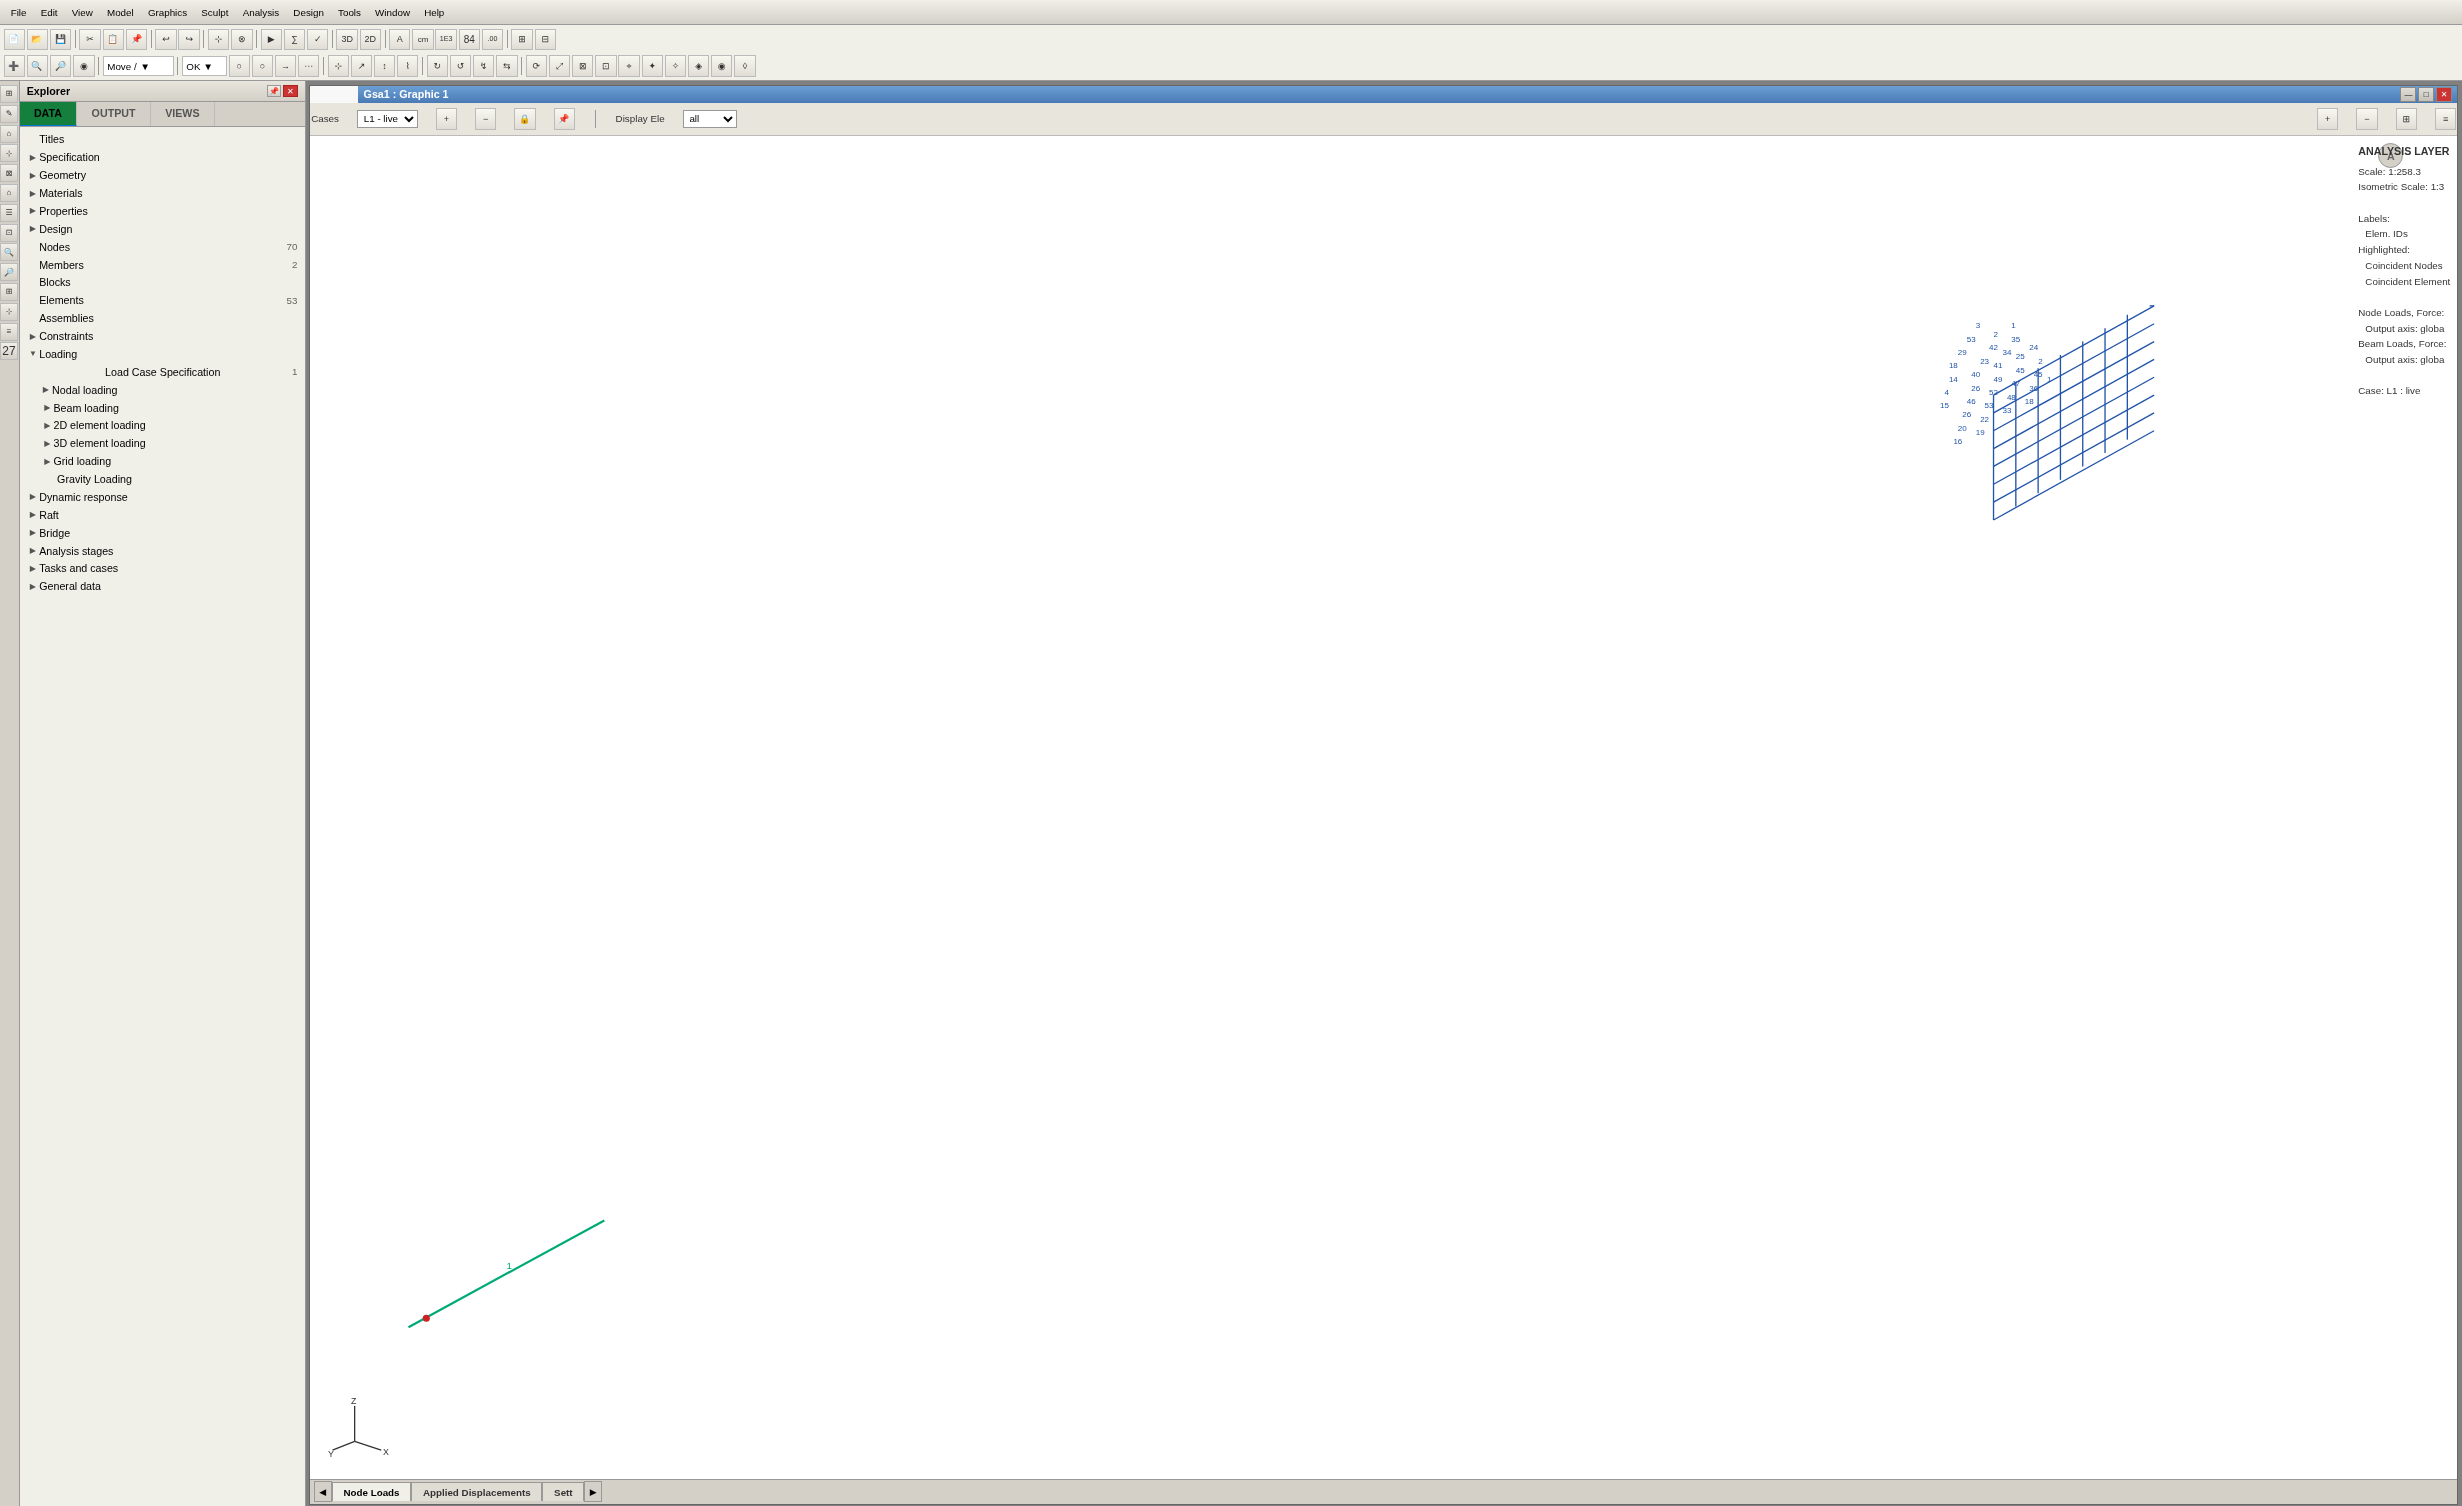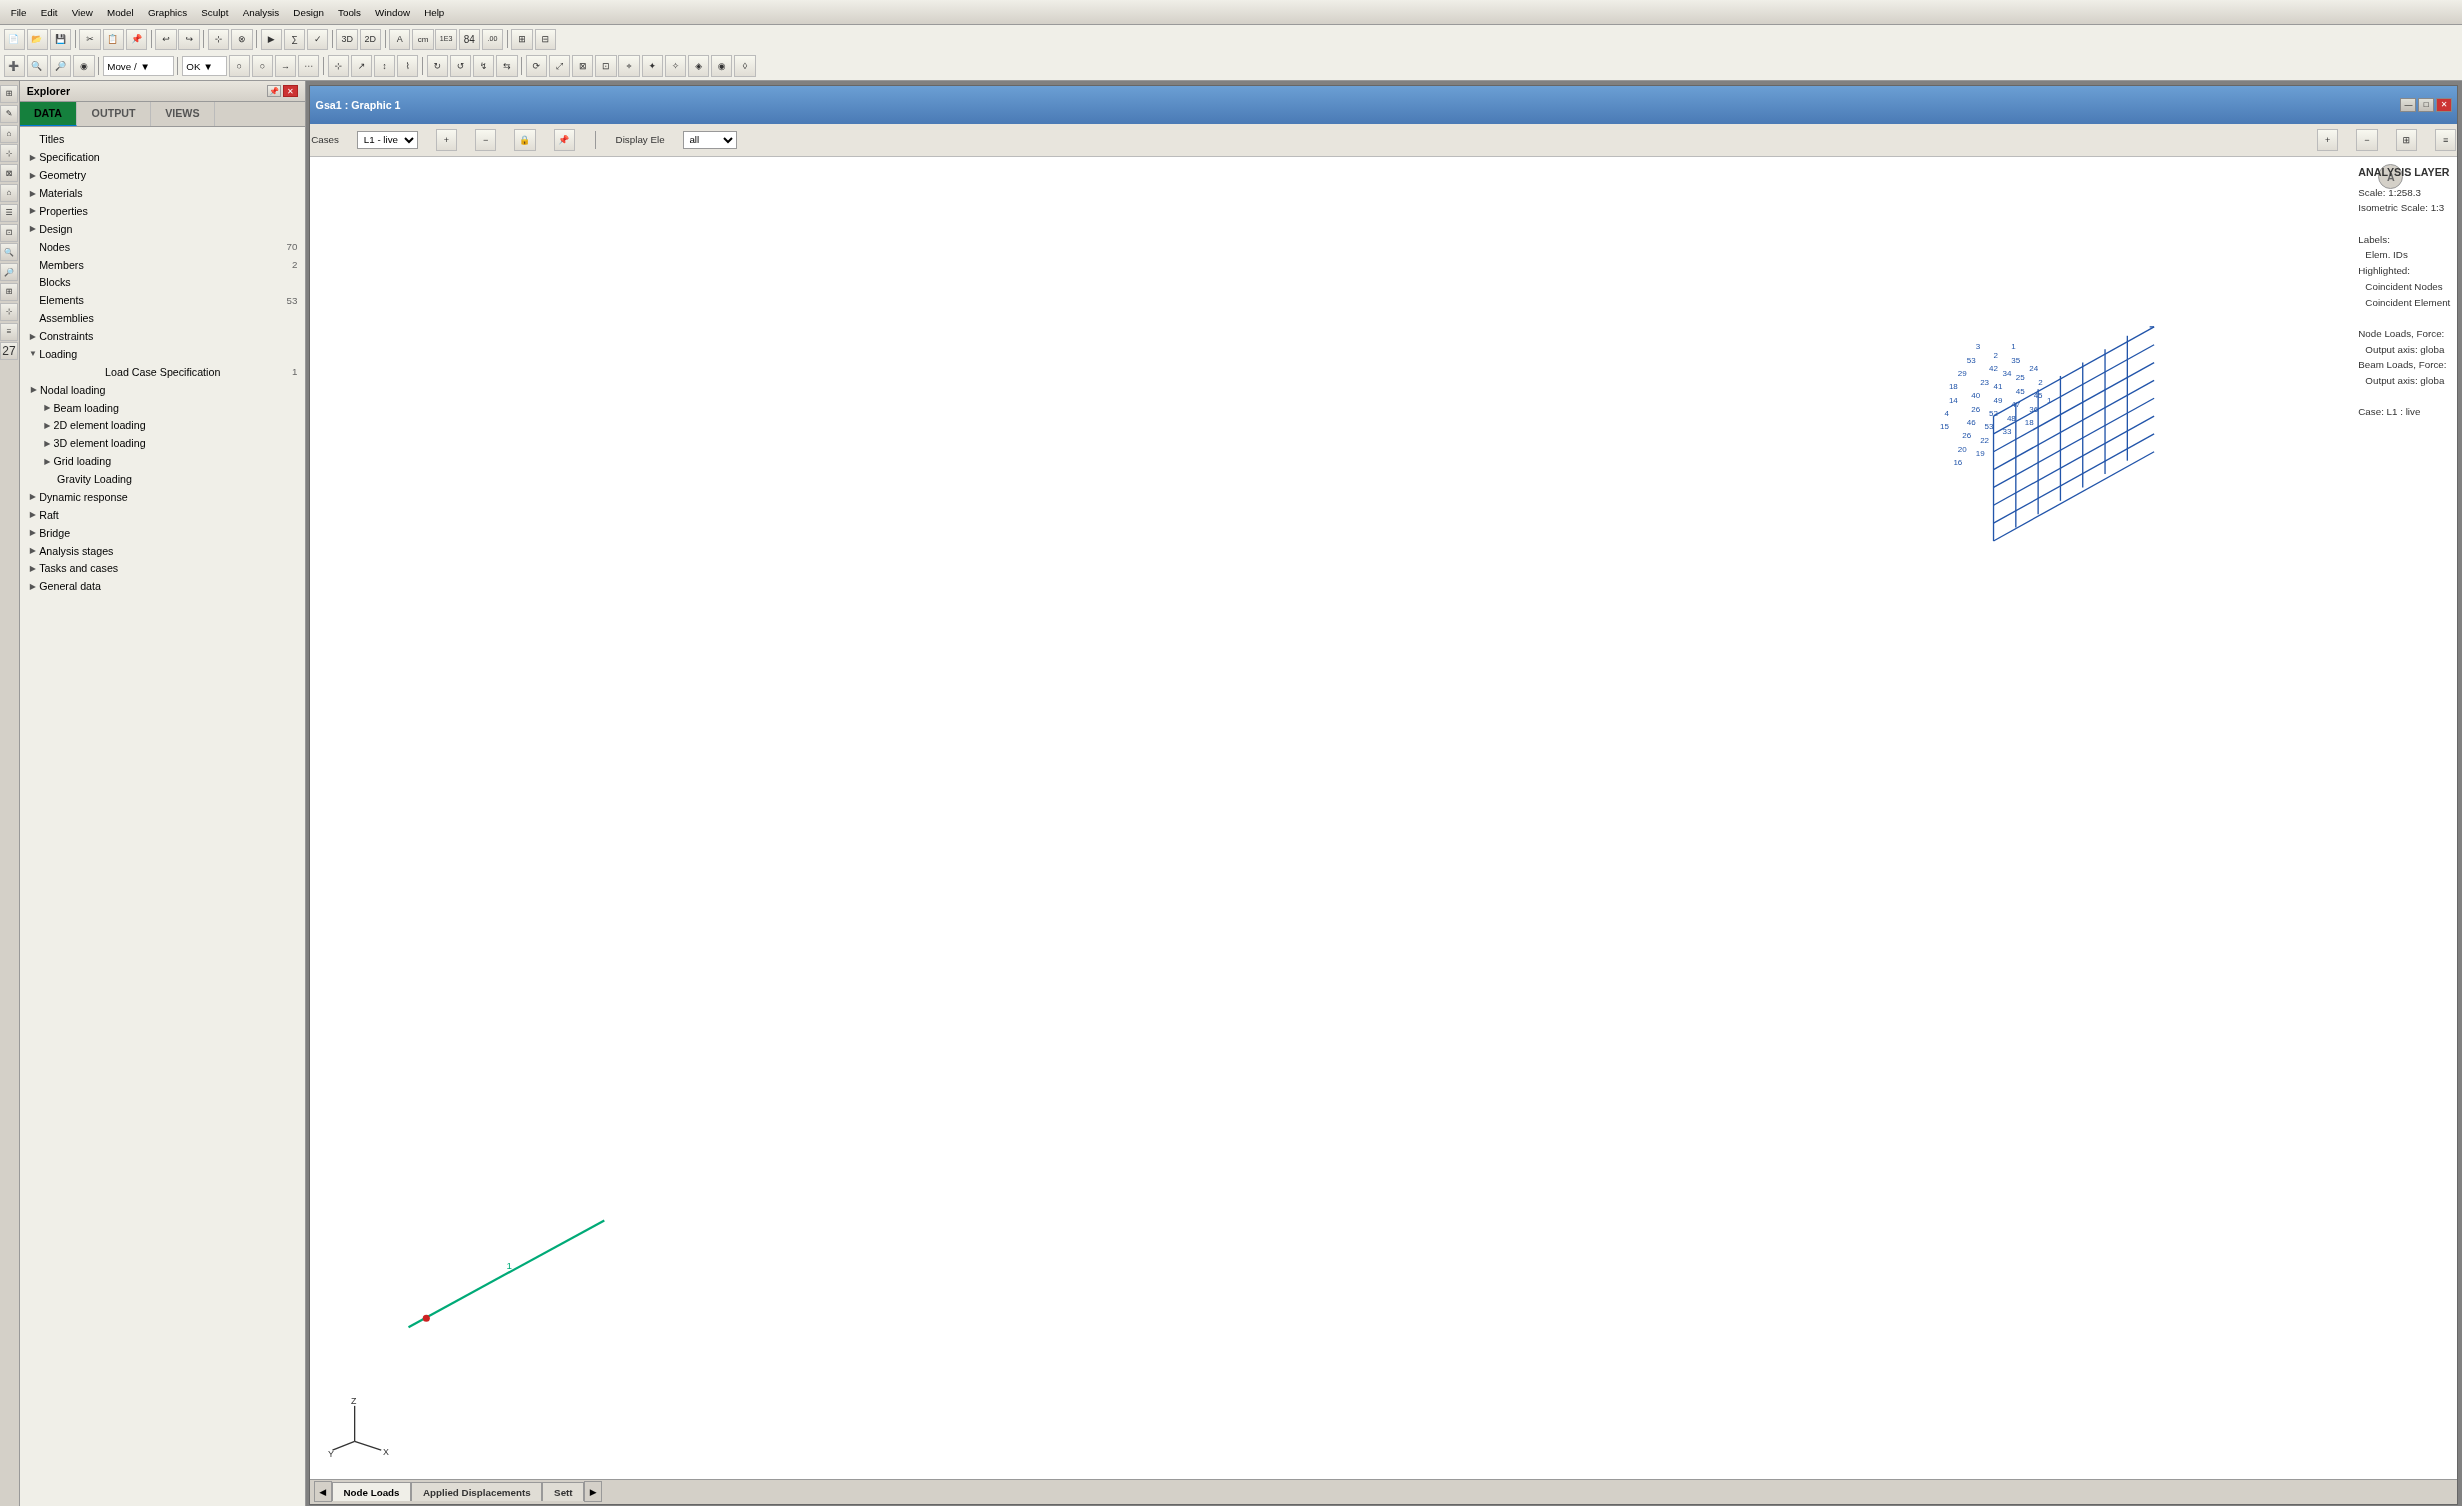--- a/index.html
+++ b/index.html
@@ -185,29 +185,30 @@
     .graphic-window {
       flex: 1;
       margin: 3.6px;
       background: #f8f8f8;
       border: 1.8px solid #666;
       display: flex;
       flex-direction: column;
       position: relative;
     }
     .graphic-titlebar {
-      height: 38px;
+      height: 17px;
       background: linear-gradient(to bottom, #6b9fd4, #4a7ab5);
       display: flex;
       align-items: center;
       padding: 0 5.4px;
       color: #fff;
       font-size: 10.7px;
       font-weight: bold;
       justify-content: space-between;
+      margin-left: 48px;
     }
     .graphic-titlebar-btns { display: flex; gap: 1.8px; }
     .graphic-titlebar-btn {
       width: 16px;
       height: 14.3px;
       background: linear-gradient(to bottom, #e0e0d8, #c4c0b8);
       border: 0.9px solid #888;
       cursor: pointer;
       font-size: 8px;
       display: flex;
@@ -527,21 +528,21 @@
         <span class="tree-arrow expanded"></span>
         <span class="tree-label">Loading</span>
       </div>
 
       <div class="tree-item" style="padding-left: 25px; gap: 48px;">
         <span class="tree-arrow leaf"></span>
         <span class="tree-label">Load Case Specification</span>
         <span class="tree-count">1</span>
       </div>
 
-      <div class="tree-item" style="padding-left: 8px; align-items: center;">
+      <div class="tree-item" style="padding-left: 20px; align-items: center;">
         <span class="tree-arrow collapsed"></span>
         <span class="tree-label">Nodal loading</span>
       </div>
 
       <div class="tree-item" style="padding-left: 21.4px;">
         <span class="tree-arrow collapsed"></span>
         <span class="tree-label">Beam loading</span>
       </div>
 
       <div class="tree-item" style="padding-left: 21.4px;">

